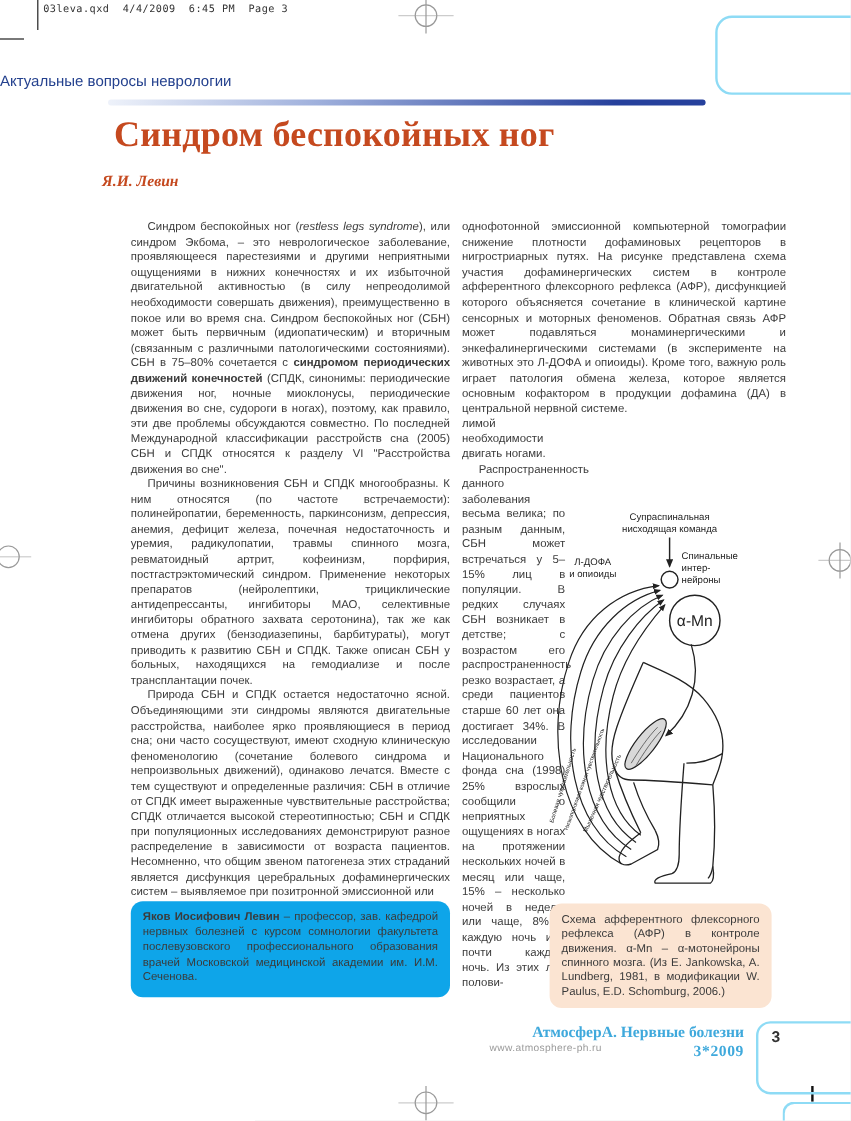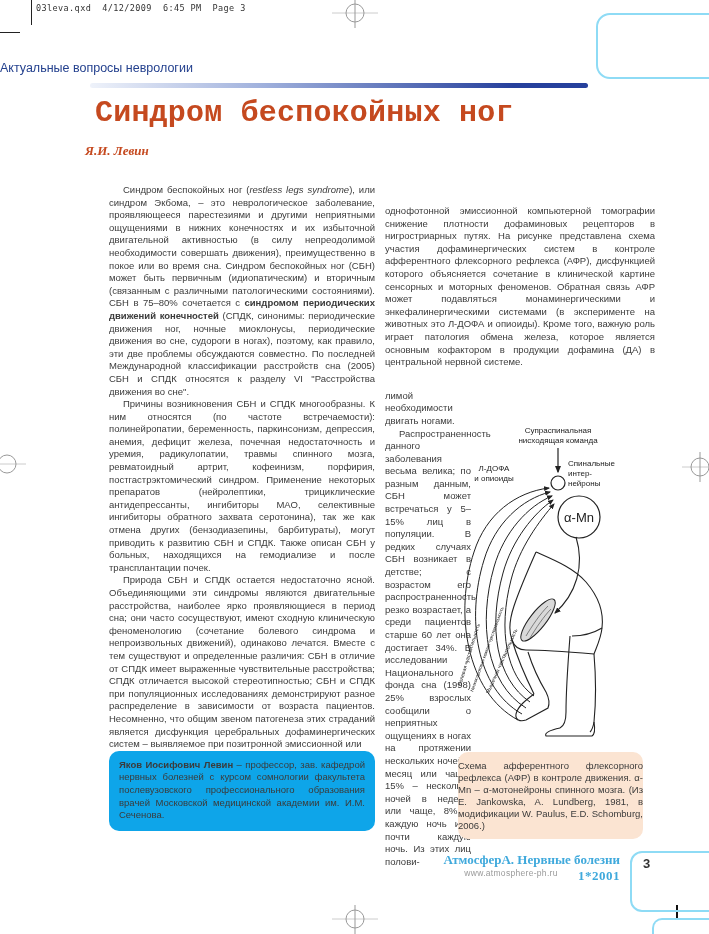--- a/index.html
+++ b/index.html
@@ -21,55 +21,55 @@
             border:2px solid #8edbf5;border-radius:12px 0 0 12px;}
   .page-num{margin:3px 0 0 11px;font-size:13px;font-weight:bold;color:#333;}
   .tab-bottom{position:absolute;left:652px;top:918px;width:60px;height:20px;
               border:2px solid #8edbf5;border-bottom:none;border-radius:10px 0 0 0;}
 
   
   .section-title{position:absolute;left:0;top:61px;width:588px;
                  font-size:12.5px;color:#24418e;}
   .header-bar{position:absolute;left:90px;top:83px;width:498px;height:5px;border-radius:3px;
               background:linear-gradient(to right,#eef2fa 0%,#9fb0dc 35%,#26409c 85%,#26409c 100%);}
-  .title{position:absolute;left:95px;top:96px;font-family:Liberation Mono, monospace;
+  .title{position:absolute;left:95px;top:96px;font-family:Liberation Serif, serif;
          font-weight:bold;font-size:30px;color:#c5491f;letter-spacing:.2px;}
   .author{position:absolute;left:85px;top:143px;font-family:"Liberation Serif",serif;
           font-weight:bold;font-style:italic;font-size:13px;color:#c5491f;}
 
   
   .columns{position:absolute;left:109px;top:184px;width:546px;display:flex;gap:10px;
            font-size:9.5px;line-height:12.6px;color:#3b3b3b;text-align:justify;
            hyphens:auto;-webkit-hyphens:auto;}
   .col-left{width:266px;}
   .col-right{width:270px;}
   p.body{margin:0;text-indent:14px;}
-  p.noindent{text-indent:0;margin-top:21px;}
+  p.noindent{text-indent:0;}
   .bio-box{background:#0ea5e9;border-radius:10px;padding:8px 10px 9px;}
   .narrow{width:86px;}
 
   
   .fig-block{position:absolute;left:458px;top:424px;width:185px;}
   .fig-svg text{font-family:"Liberation Sans",sans-serif;fill:#222;}
-  .caption-box{margin-top:6px;background:#fbe4d2;border-radius:10px;padding:8px 0;
+  .caption-box{margin-top:6px;background:#fbe4d2;border-radius:10px;padding:8px 10px;
                font-size:9.5px;line-height:11.9px;color:#3b3b3b;text-align:justify;}
 
   
   .footer-line{position:absolute;left:408px;top:852px;width:212px;text-align:right;
                font-family:"Liberation Serif",serif;font-weight:bold;font-size:13px;color:#3fa9dc;}
   .footer-issue{margin-left:16px;letter-spacing:.5px;}
-  .footer-url{position:absolute;left:408px;top:868px;width:206px;text-align:center;
+  .footer-url{position:absolute;left:408px;top:868px;width:206px;text-align:left;
               font-size:8.5px;color:#9a9a9a;letter-spacing:.3px;}
 </style>
 </head>
 <body>
 
 <div class="page">
 
-  <div class="slug">03leva.qxd  4/12/2009  6:45 PM  Page 3</div>
+  <div class="slug">03leva.qxd  4/4/2009  6:45 PM  Page 3</div>
   <div class="crop-v1"></div>
   <div class="crop-h1"></div>
   <svg class="marks" width="709" height="934">
     <g stroke="#999" fill="none" stroke-width="1">
       <line x1="332" y1="13" x2="378" y2="13" stroke="#ccc"></line>
       <line x1="355" y1="0" x2="355" y2="28"></line>
       <circle cx="355" cy="13" r="9"></circle>
       <line x1="0" y1="464" x2="26" y2="464" stroke="#ccc"></line>
       <circle cx="7" cy="464" r="9"></circle>
       <line x1="682" y1="467" x2="709" y2="467" stroke="#ccc"></line>
@@ -156,20 +156,20 @@
       <text transform="translate(3,262) rotate(-73)" font-size="5.2">Болевая чувствительность</text>
       <text transform="translate(15,268) rotate(-70)" font-size="4.6">Низкопороговая кожная чувствительность</text>
       <text transform="translate(31,270) rotate(-66)" font-size="5.2">Мышечная чувствительность</text>
     </svg>
     <div class="caption-box">Схема афферентного флексорного рефлекса (АФР) в контроле движения. α-Mn – α-мотонейроны спинного мозга. (Из E. Jankowska, A. Lundberg, 1981, в модификации W. Paulus, E.D. Schomburg, 2006.)</div>
   </div>
 
   <div class="footer-line">
     <span>АтмосферА.</span>
     <span>Нервные болезни</span>
-    <span class="footer-issue">1*2001</span>
+    <span class="footer-issue">3*2009</span>
   </div>
   <div class="footer-url">www.atmosphere-ph.ru</div>
   <div class="page-box">
     <div class="page-num">3</div>
   </div>
 
 </div>
 
 </body></html>

